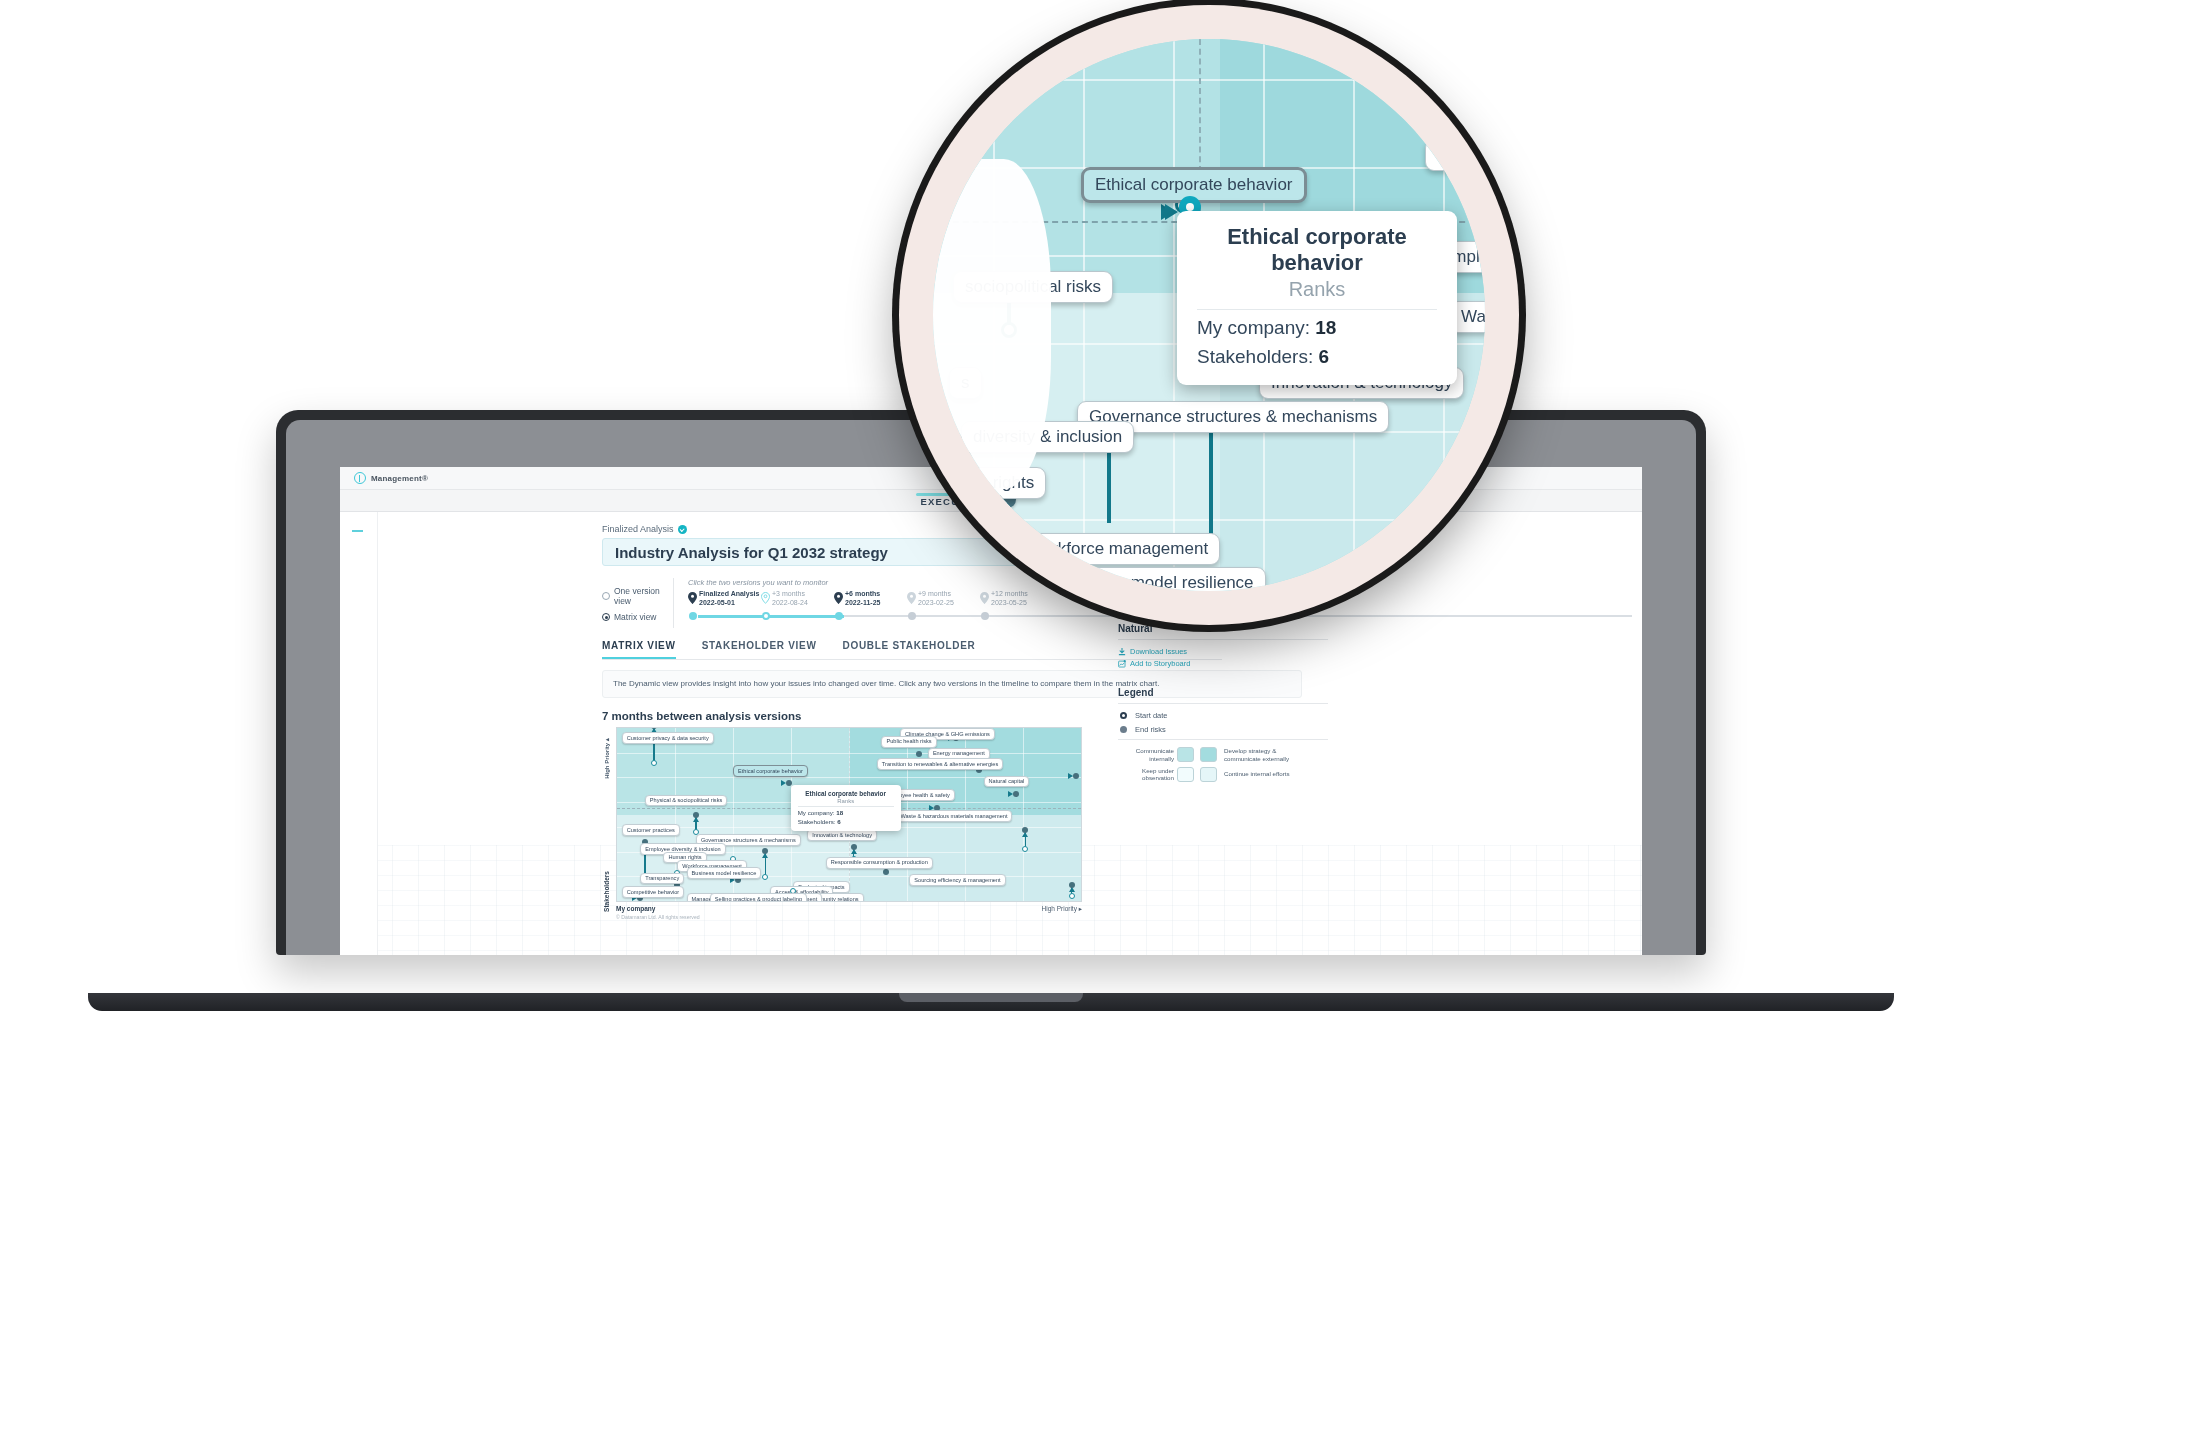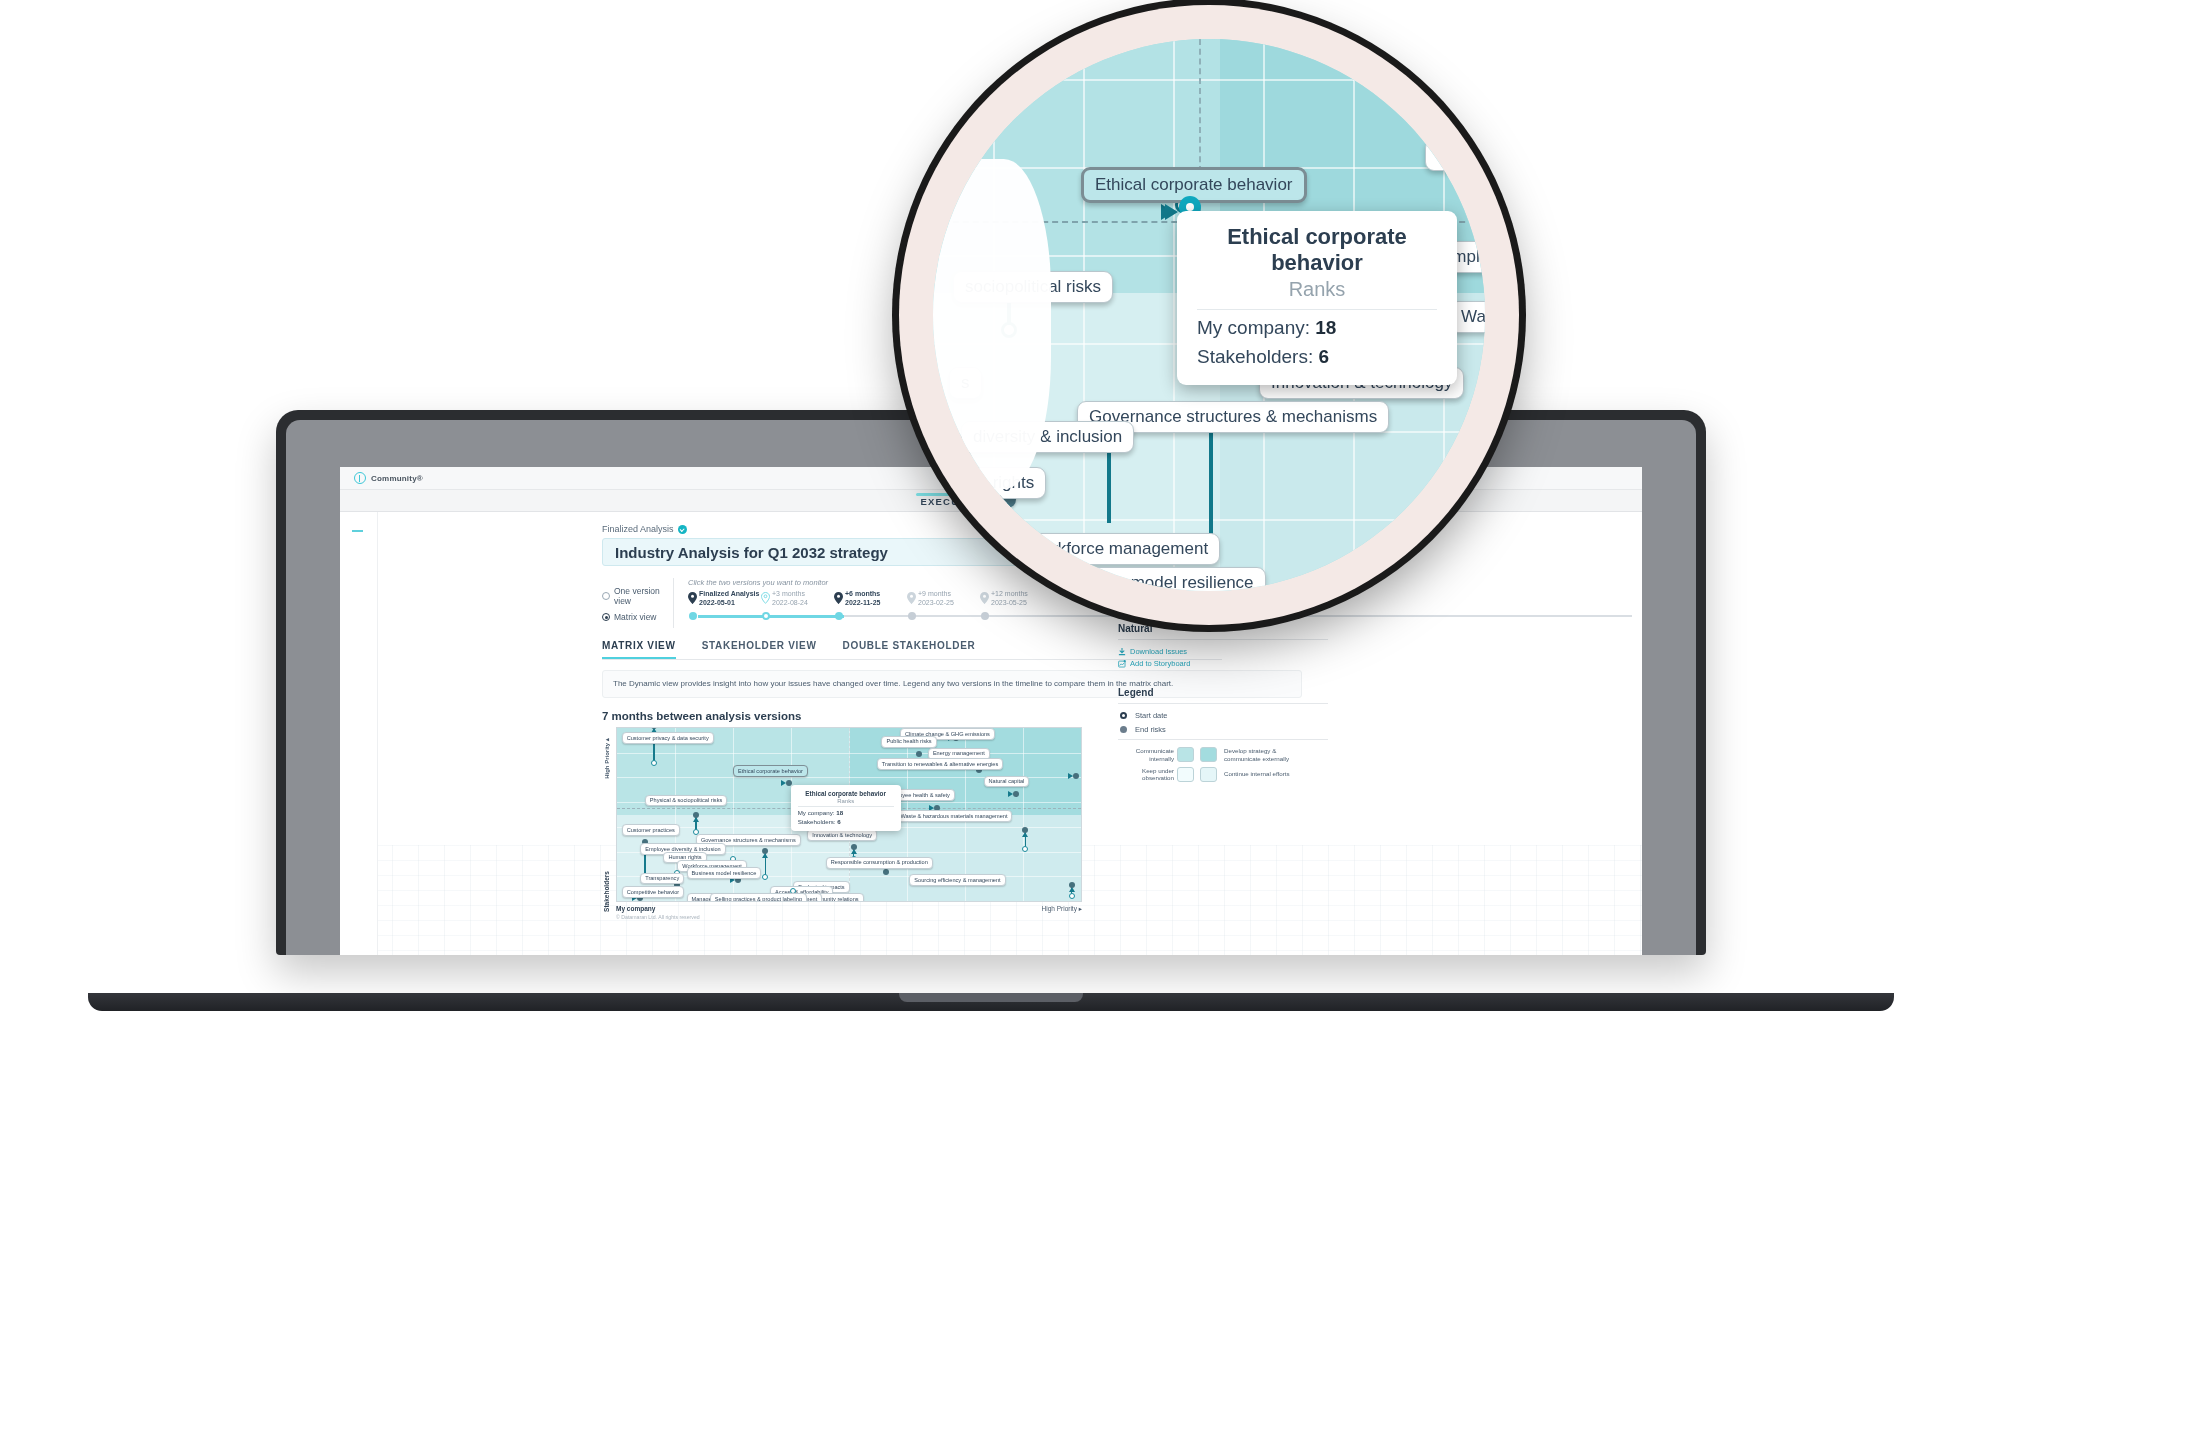--- a/index.html
+++ b/index.html
@@ -336,21 +336,21 @@
 
 <div id="laptop">
   <div id="lid">
     <div id="bezel">
       <div id="camera"></div>
 
       <div id="screen">
 
         <div class="app-topbar">
           <span class="logo-mark"></span>
-          <span class="logo-text">Community®</span>
+          <span class="logo-text">Management®</span>
         </div>
 
         <div class="app-tabbar">
           <div class="dash-tab">EXECUTIVE DASHBOARD</div>
         </div>
 
         <div class="app-body">
           <div class="mesh"></div>
 
           <div class="left-rail">
@@ -458,21 +458,21 @@
                 </div>
               </div>
             </div>
 
             <div class="tabs">
               <div class="tab active">MATRIX VIEW</div>
               <div class="tab">STAKEHOLDER VIEW</div>
               <div class="tab">DOUBLE STAKEHOLDER</div>
             </div>
 
-            <div class="info-bar">The Dynamic view provides insight into how your issues have changed over time. Legend any two versions in the timeline to compare them in the matrix chart.</div>
+            <div class="info-bar">The Dynamic view provides insight into how your issues into changed over time. Click any two versions in the timeline to compare them in the matrix chart.</div>
 
             <div class="chart-title">7 months between analysis versions</div>
 
             <div class="chart-area">
               <div class="y-axis-label">
                   <span>High Priority ▴</span>
                 </div>
               <div class="y-axis-label2">
                   <span>Stakeholders</span>
                 </div>

